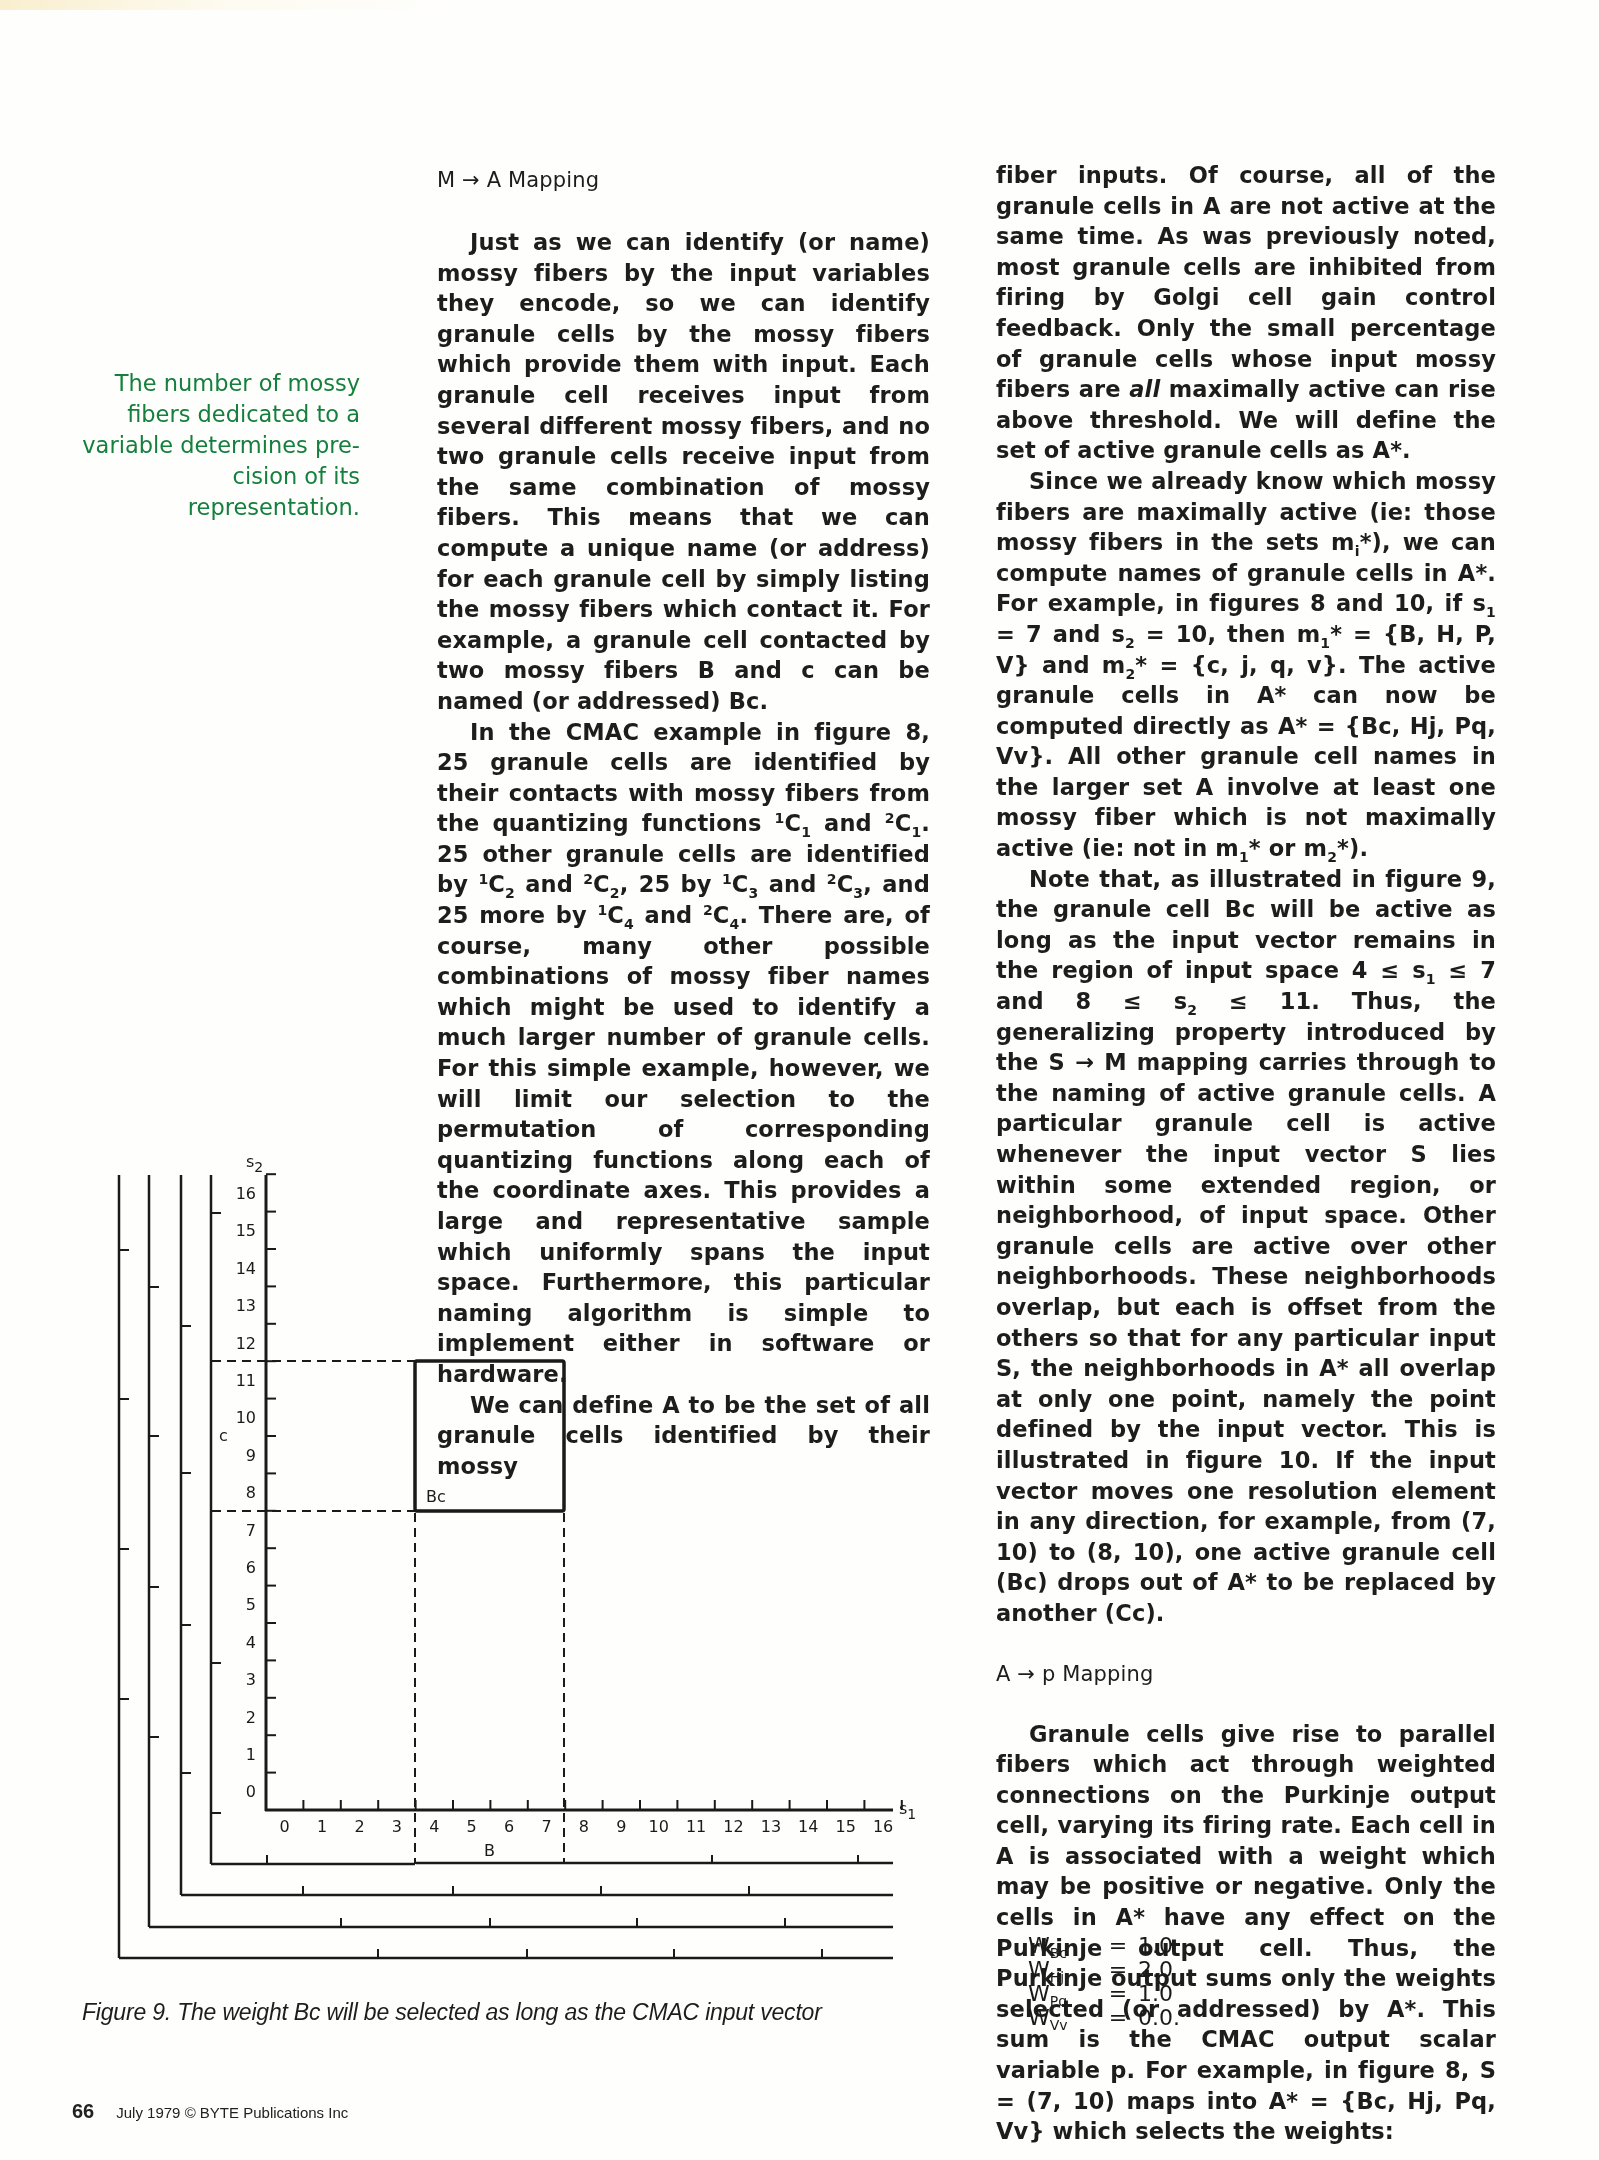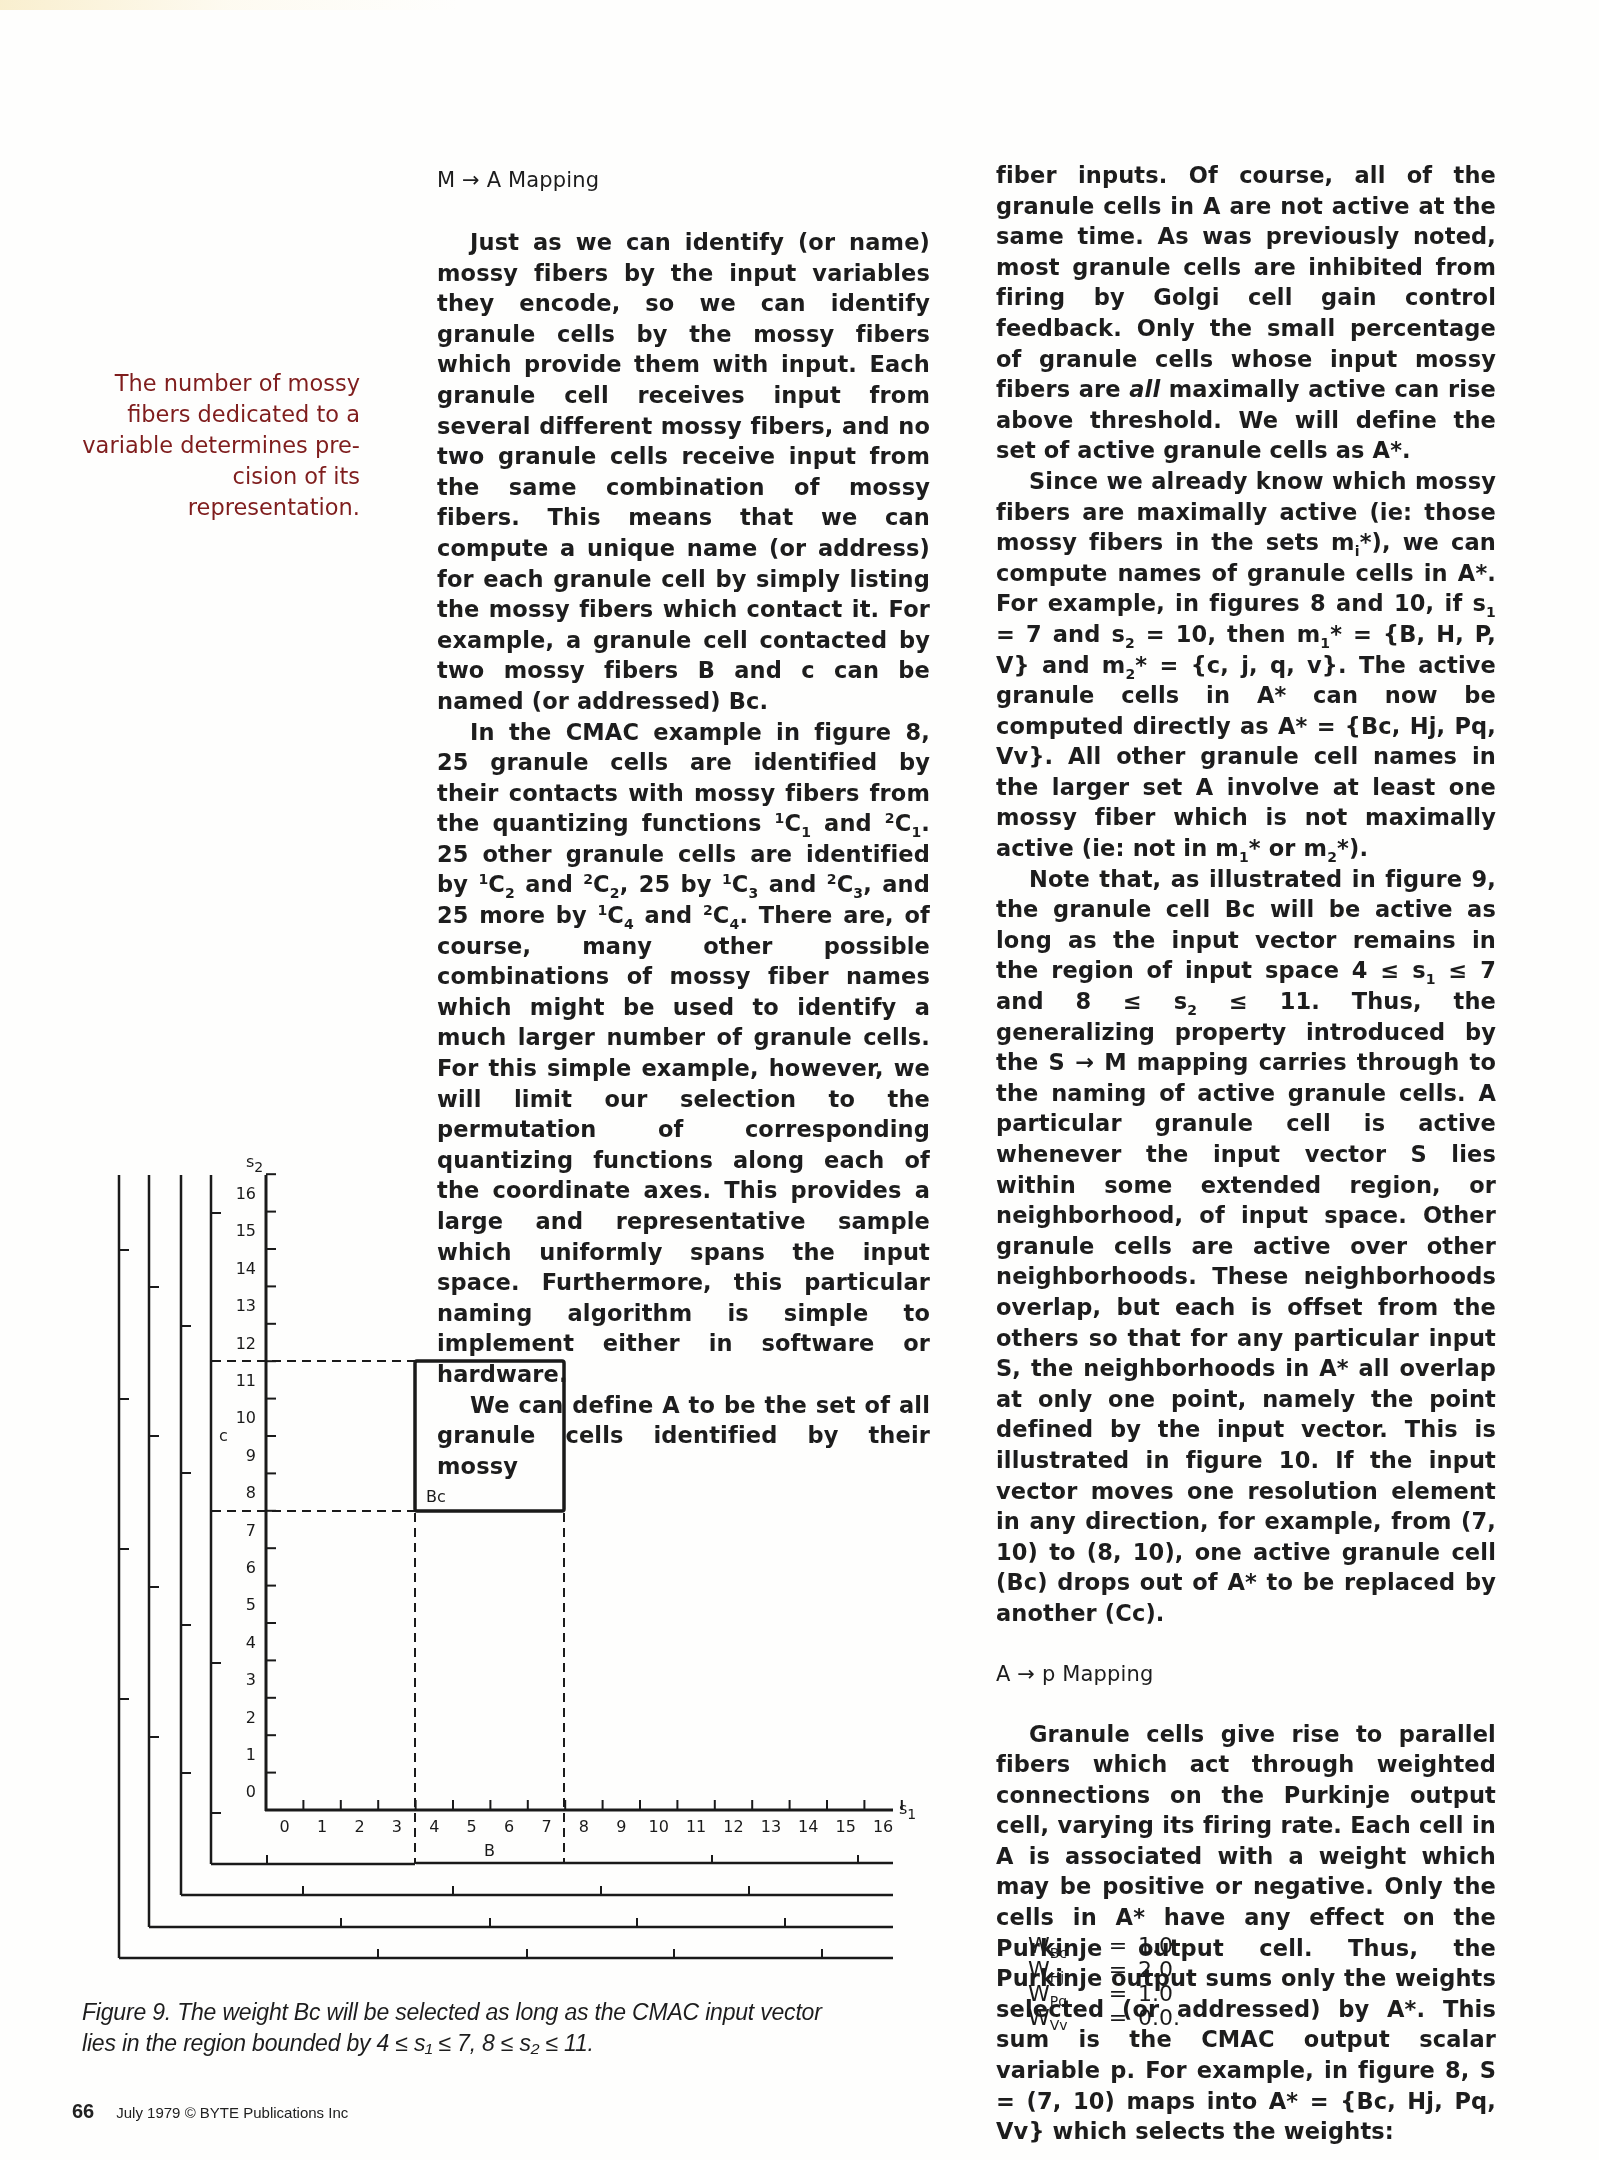--- a/index.html
+++ b/index.html
@@ -7,21 +7,21 @@
     width: 1599px; height: 2160px; position: relative; overflow: hidden;
     background: #fefefd; color: #1a1a1a;
     font-family: "DejaVu Sans", sans-serif;
   }
   .topstain {
     position: absolute; left: 0; top: 0; width: 460px; height: 10px;
     background: linear-gradient(90deg, rgba(240,210,120,0.35), rgba(250,230,170,0.15), rgba(255,255,255,0));
   }
   .sidenote {
     position: absolute; left: 70px; top: 368px; width: 290px;
-    text-align: right; font-size: 22.5px; line-height: 31px; color: #7f1d1d;
+    text-align: right; font-size: 22.5px; line-height: 31px; color: #15803d;
   }
   .col {
     position: absolute; font-size: 22.5px; line-height: 30.6px;
     text-align: justify; color: #1d1d1d; letter-spacing: 0.15px;
   }
   .col p { margin: 0; text-indent: 33px; font-weight: bold; }
   .col p.noindent { text-indent: 0; }
   .col h3 { margin: 0; font-weight: normal; font-size: 21px; line-height: 30px; }
   #col1 { left: 437px; top: 165px; width: 493px; }
   #col2 { left: 996px; top: 160px; width: 500px; }
@@ -244,18 +244,17 @@
       <text class="lbl" x="733.5" y="1832" text-anchor="middle">12</text>
       <text class="lbl" x="770.9" y="1832" text-anchor="middle">13</text>
       <text class="lbl" x="808.3" y="1832" text-anchor="middle">14</text>
       <text class="lbl" x="845.6999999999999" y="1832" text-anchor="middle">15</text>
       <text class="lbl" x="883.1" y="1832" text-anchor="middle">16</text>
     </g>
 </svg>
 
 <div class="caption">
   <div>Figure 9. The weight Bc will be selected as long as the CMAC input vector</div>
-  <div>lies in the region bounded by 4 ≤ s₁ ≤ 7, 8 ≤ s₂ ≤ 11.</div>
 </div>
 
 <div class="footer">
   <span class="pg">66</span><span>July 1979 © BYTE Publications Inc</span>
 </div>
 
 </body></html>

